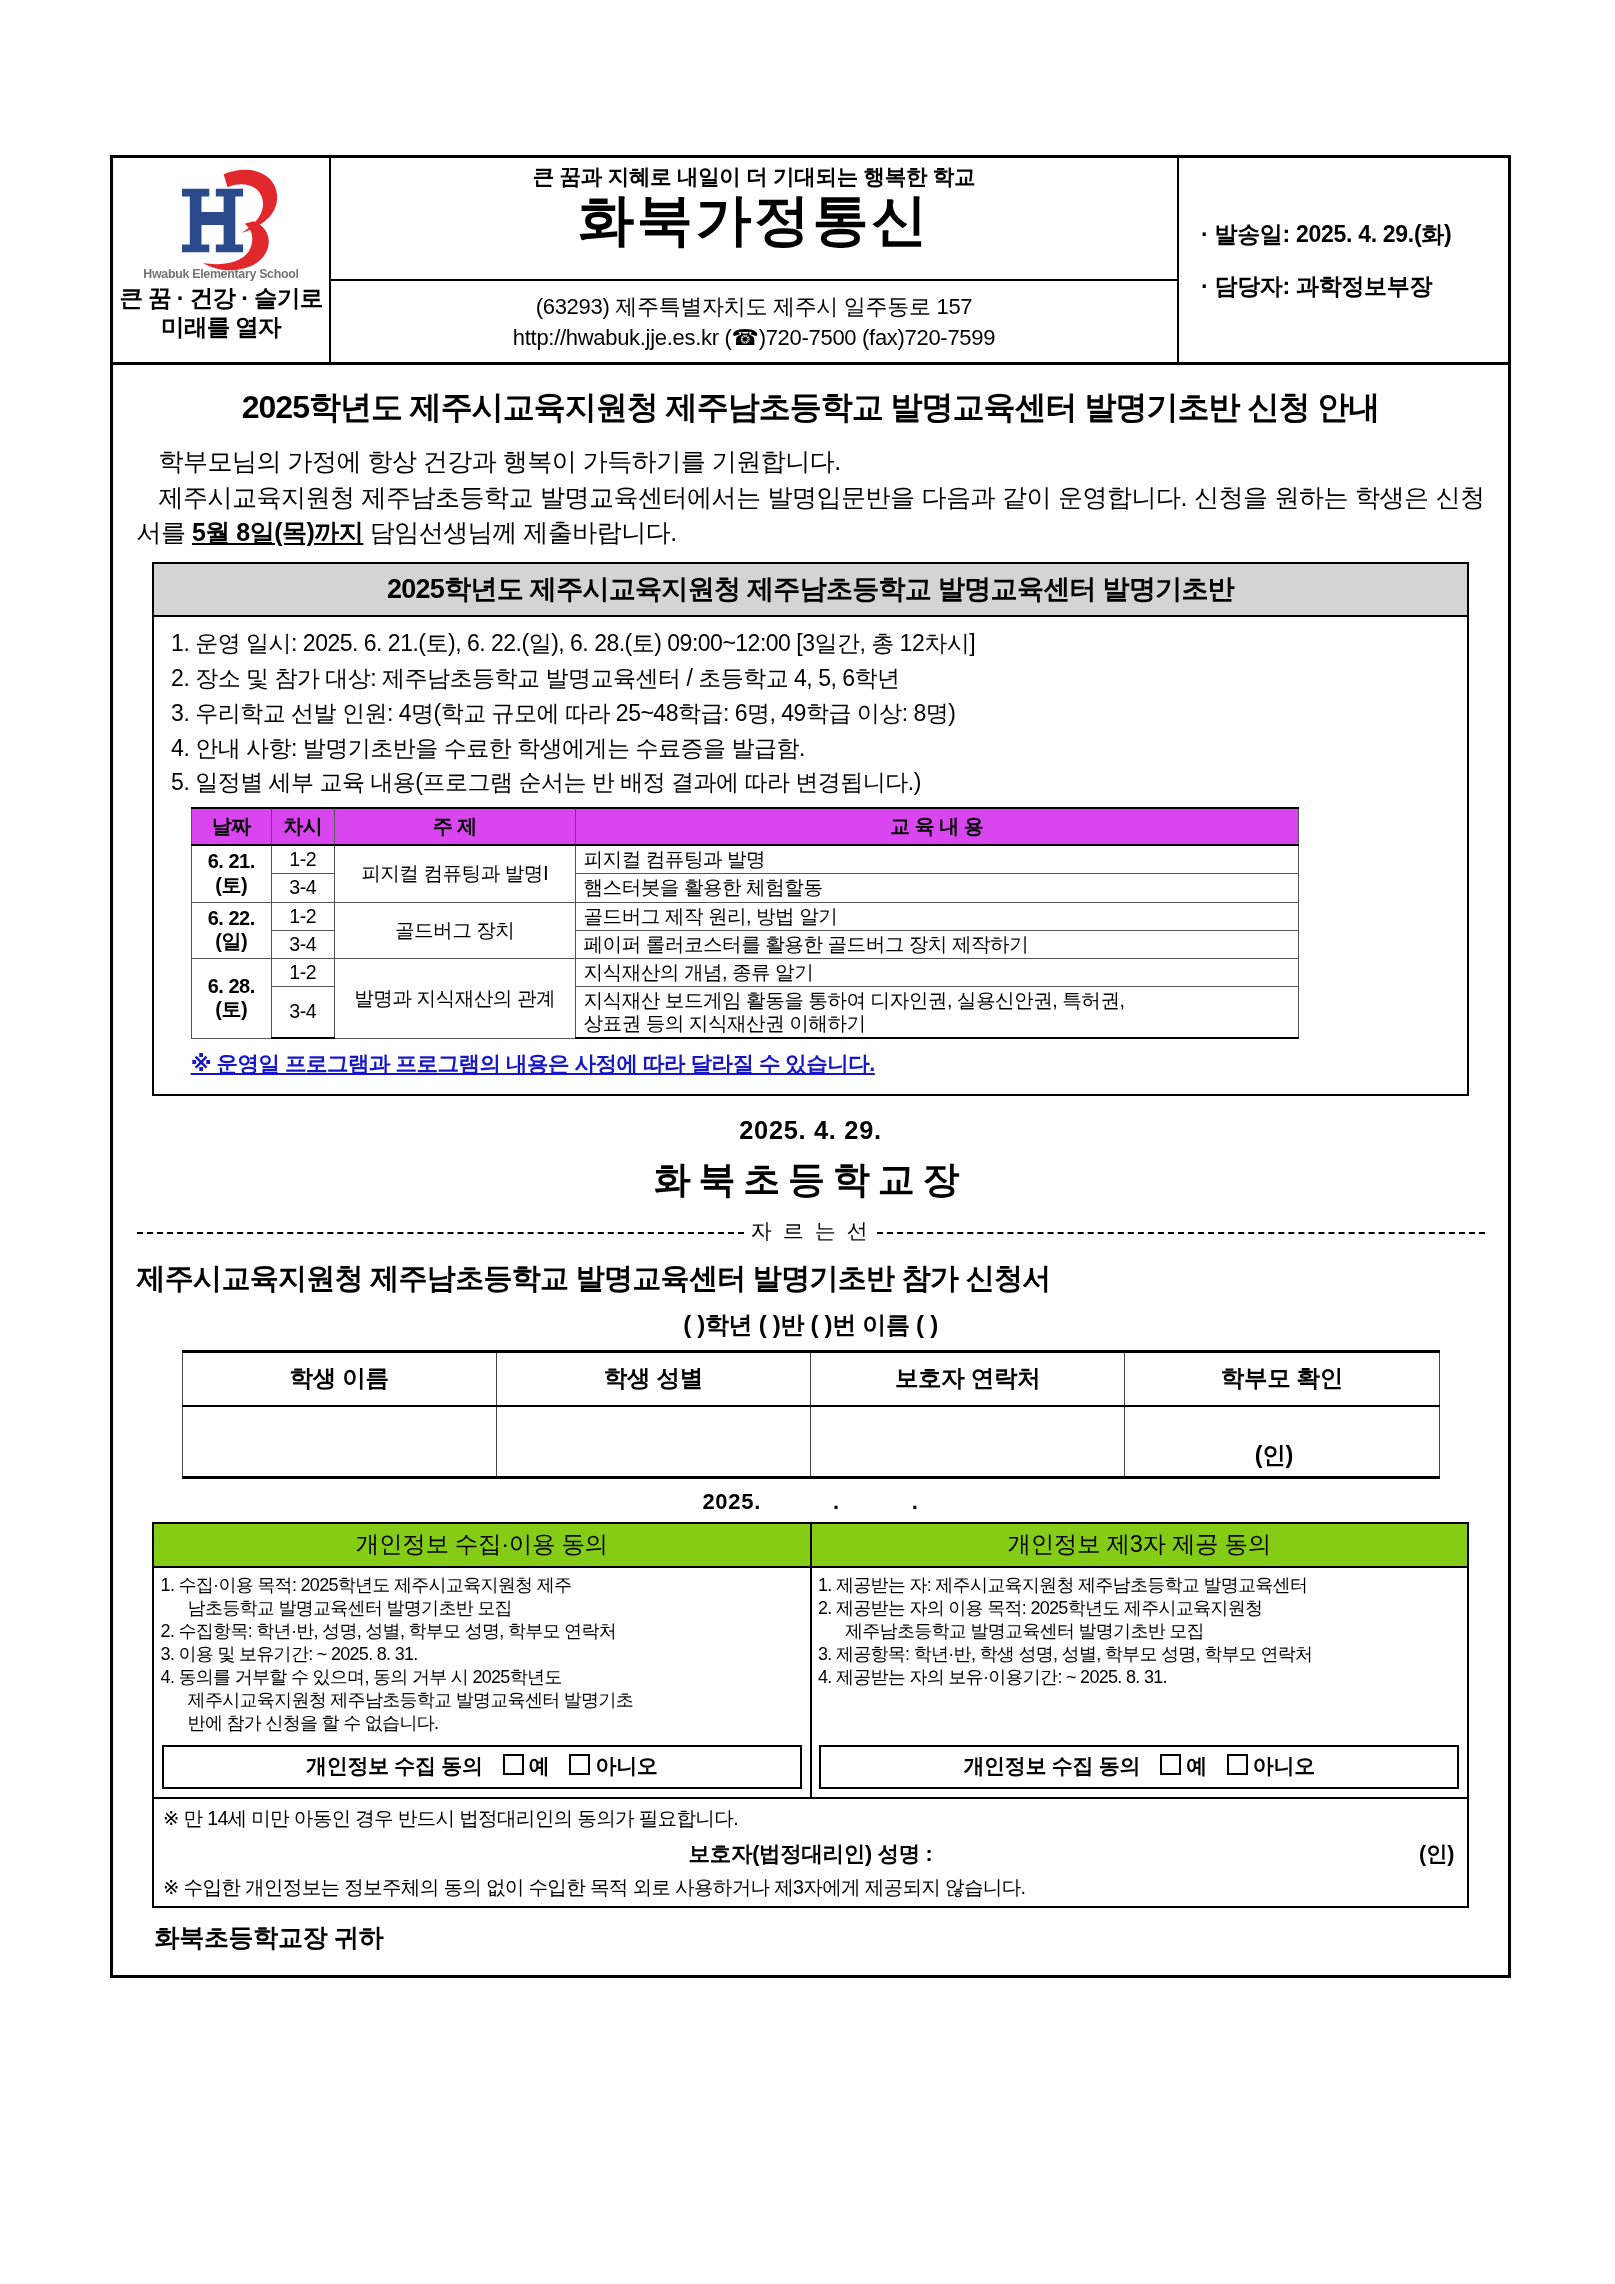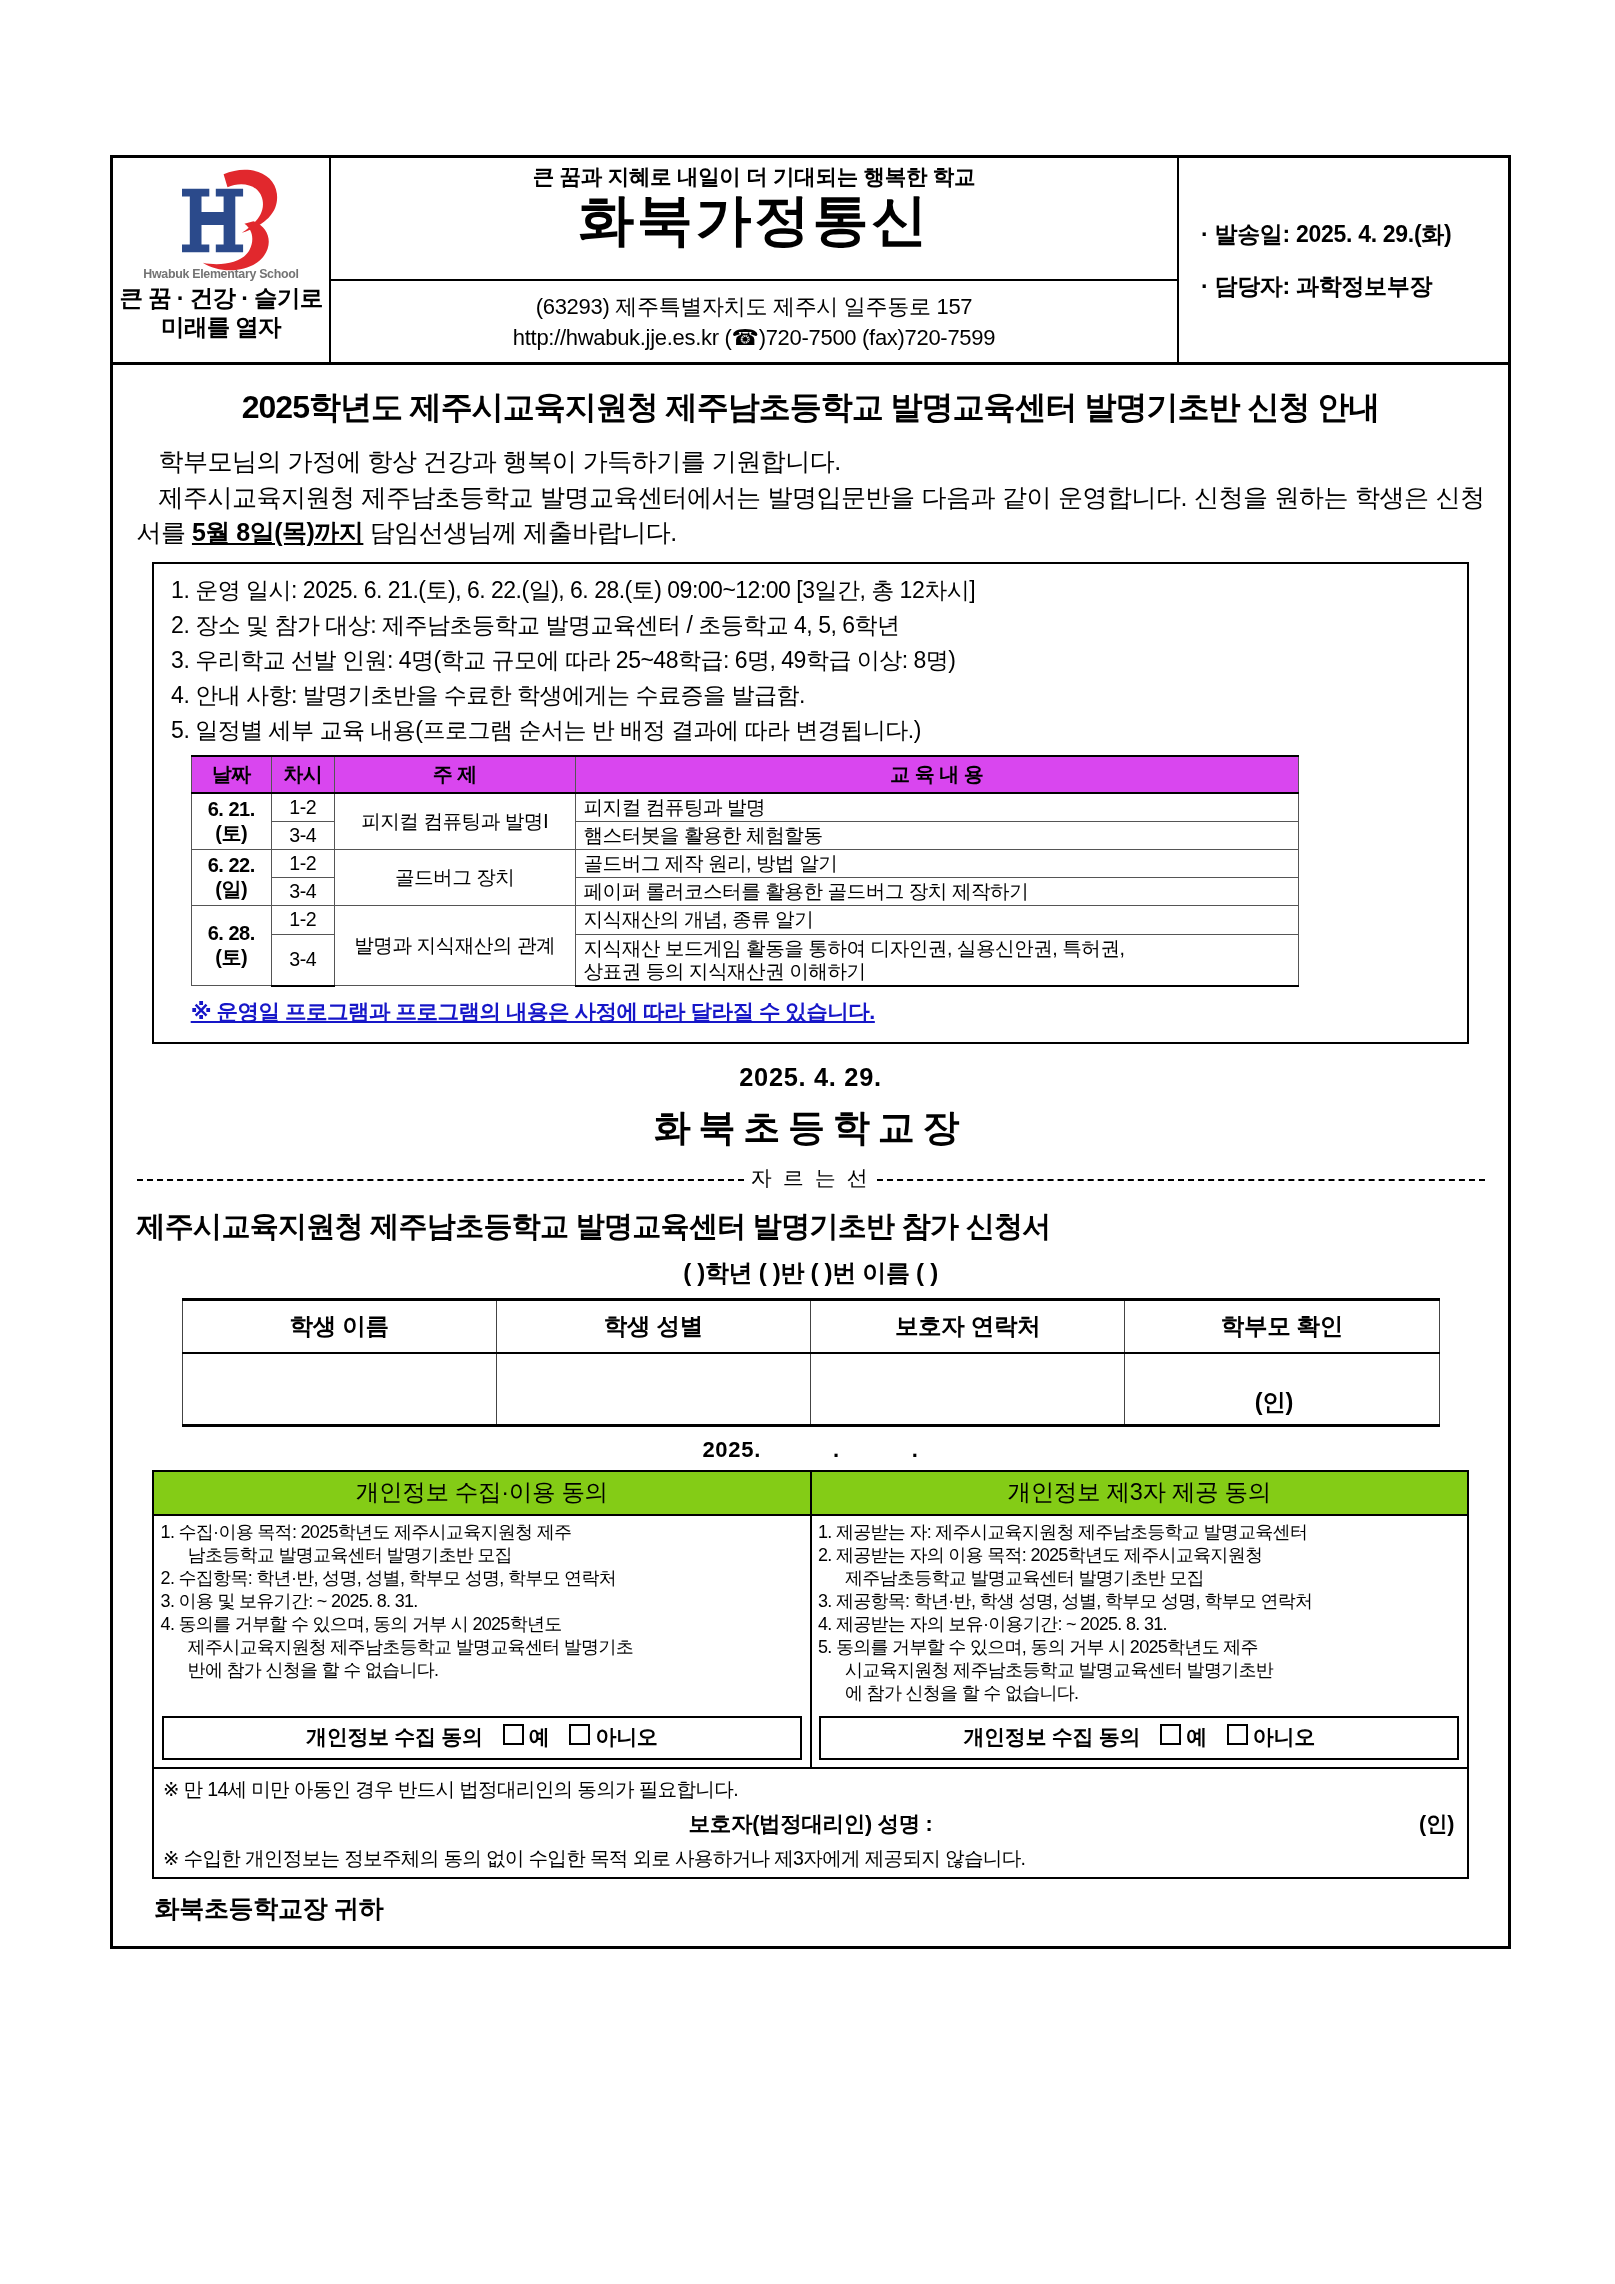--- a/index.html
+++ b/index.html
@@ -420,20 +420,21 @@
     <div class="doc-title">2025학년도 제주시교육지원청 제주남초등학교 발명교육센터 발명기초반 신청 안내</div>
 
     <div class="para">
       <span class="ind"></span><span>학부모님의 가정에 항상 건강과 행복이 가득하기를 기원합니다.</span>
     </div>
     <div class="para">
       <span class="ind"></span><span>제주시교육지원청 제주남초등학교 발명교육센터에서는 발명입문반을 다음과 같이 운영합니다. 신청을 원하는 학생은 신청서를 </span><span class="u-bold">5월 8일(목)까지</span><span> 담임선생님께 제출바랍니다.</span>
     </div>
 
     <div class="panel">
+      <div class="panel-head">2025학년도 제주시교육지원청 제주남초등학교 발명교육센터 발명기초반</div>
       <div class="panel-body">
         <div class="li">1. 운영 일시: 2025. 6. 21.(토), 6. 22.(일), 6. 28.(토) 09:00~12:00 [3일간, 총 12차시]</div>
         <div class="li">2. 장소 및 참가 대상: 제주남초등학교 발명교육센터  /  초등학교 4, 5, 6학년</div>
         <div class="li">3. 우리학교 선발 인원: 4명(학교 규모에 따라 25~48학급: 6명, 49학급 이상: 8명)</div>
         <div class="li">4. 안내 사항: 발명기초반을 수료한 학생에게는 수료증을 발급함.</div>
         <div class="li">5. 일정별 세부 교육 내용(프로그램 순서는 반 배정 결과에 따라 변경됩니다.)</div>
 
         <table class="sched">
           <colgroup>
             <col class="col-date">
@@ -559,24 +560,20 @@
             <div class="c-item">
               <span>2. 제공받는 자의 이용 목적: 2025학년도 제주시교육지원청</span>
               <span class="sub">제주남초등학교 발명교육센터 발명기초반 모집</span>
             </div>
             <div class="c-item">
               <span>3. 제공항목: 학년·반, 학생 성명, 성별, 학부모 성명, 학부모 연락처</span>
             </div>
             <div class="c-item">
               <span>4. 제공받는 자의 보유·이용기간: ~ 2025. 8. 31.</span>
             </div>
-            <div class="c-item">
-              <span>5. 동의를 거부할 수 있으며, 동의 거부 시 2025학년도 제주</span>
-              <span class="sub" style="white-space:pre-line">시교육지원청 제주남초등학교 발명교육센터 발명기초반<br>에 참가 신청을 할 수 없습니다.</span>
-            </div>
           </div>
           <div class="agree-box">
             <span>개인정보 수집 동의</span>
             <span class="cb"></span><span>예</span>
             <span class="cb"></span><span>아니오</span>
           </div>
         </div>
       </div>
 
       <div class="consent-footer">

